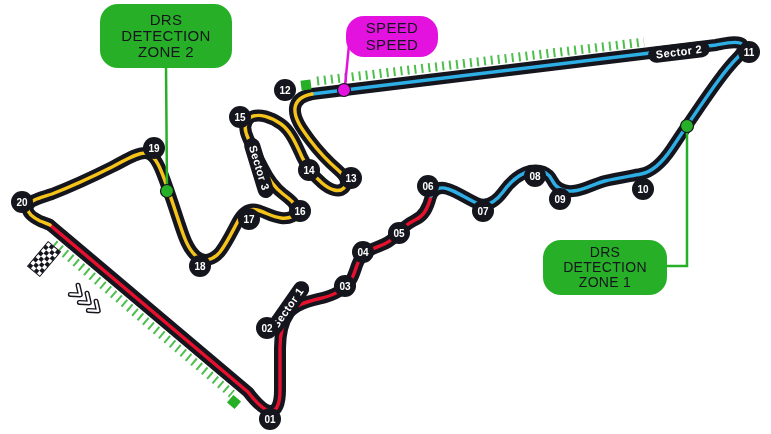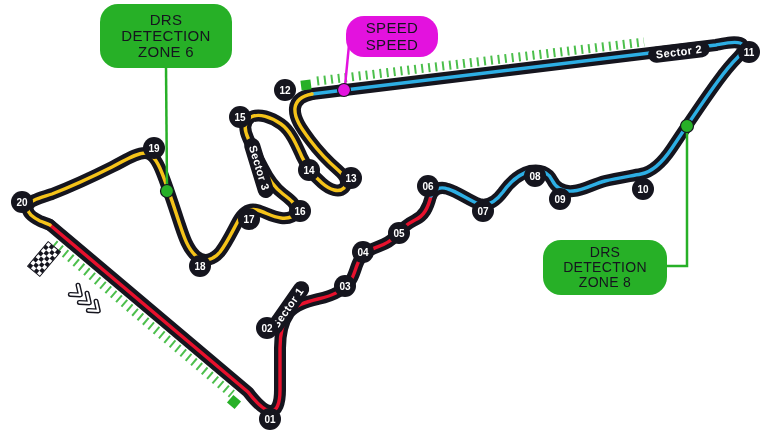--- a/index.html
+++ b/index.html
@@ -190,27 +190,27 @@
         <g transform="translate(22,202)">
           <circle r="11" class="turn-circle"></circle>
           <text class="turn-label" y="3.6">20</text>
         </g>
       </g>
   </svg>
 
   <div class="anno-box green-box" style="left:100px;top:4px;width:132px;height:64px;">
     <span>DRS</span>
     <span>DETECTION</span>
-    <span>ZONE 6</span>
+    <span>ZONE 2</span>
   </div>
 
   <div class="anno-box magenta-box" style="left:346px;top:16px;width:92px;height:41px;">
     <span>SPEED</span>
     <span>SPEED</span>
   </div>
 
   <div class="anno-box green-box small" style="left:543px;top:240px;width:124px;height:55px;">
     <span>DRS</span>
     <span>DETECTION</span>
-    <span>ZONE 8</span>
+    <span>ZONE 1</span>
   </div>
 
 </div>
 
 </body></html>

